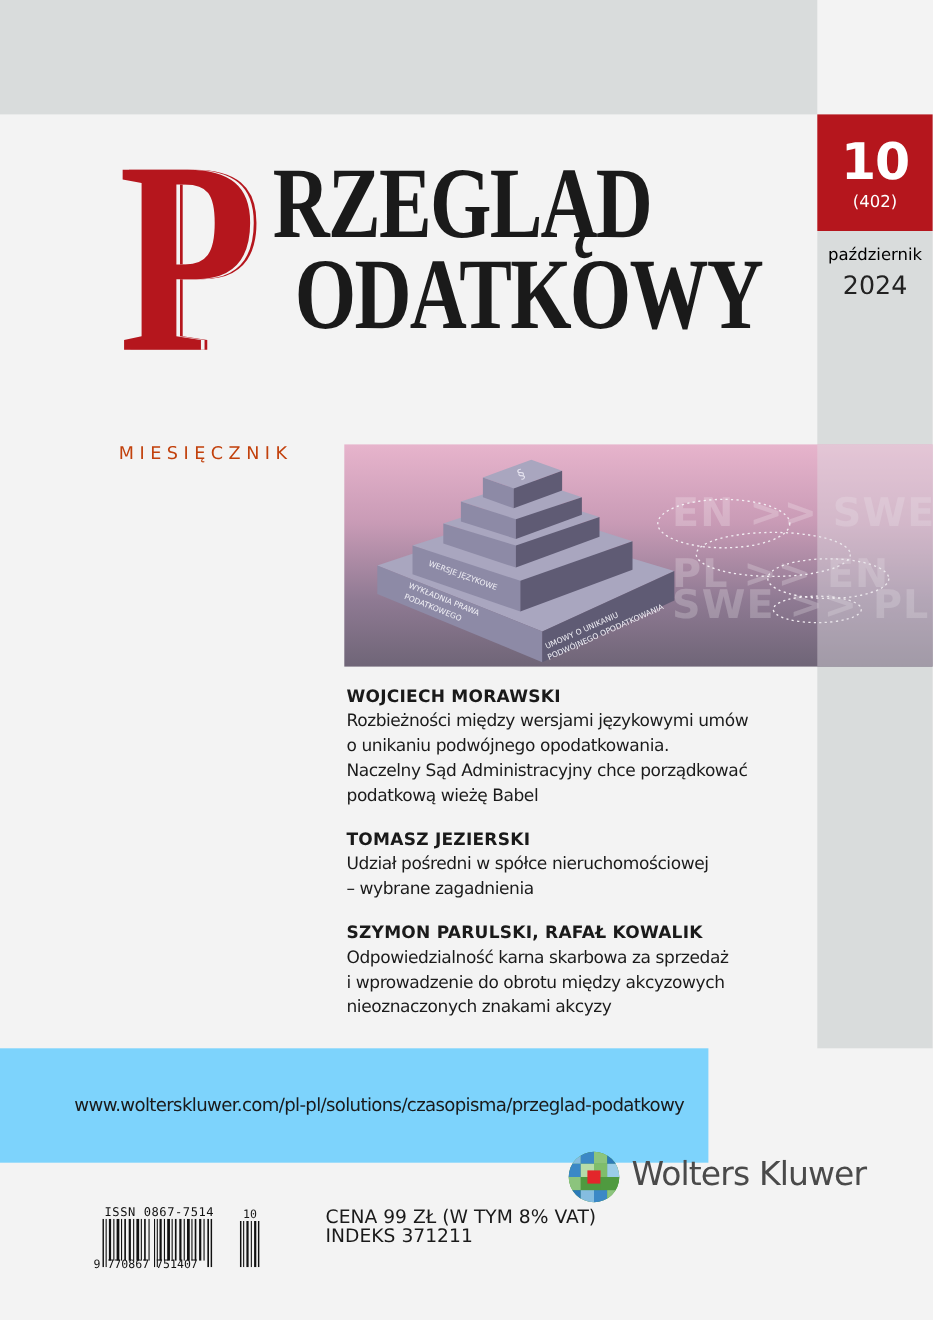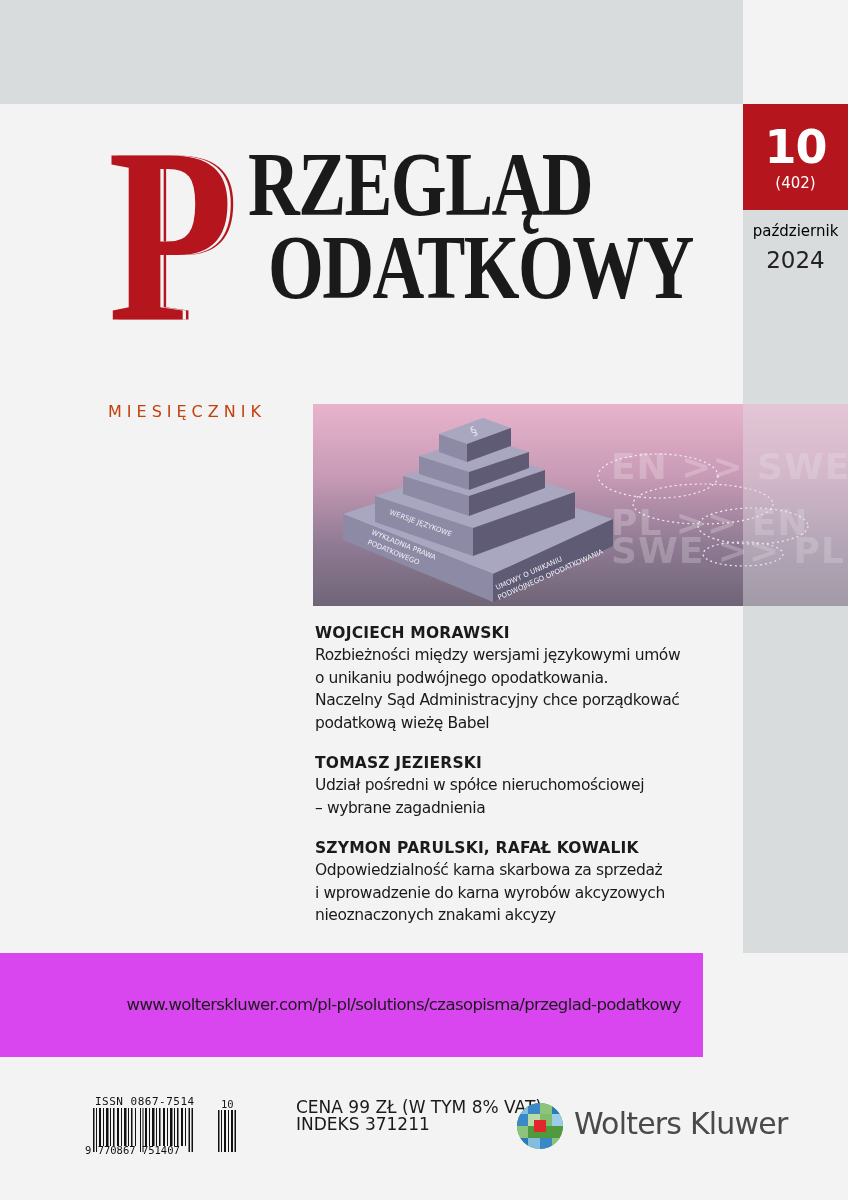--- a/index.html
+++ b/index.html
@@ -44,33 +44,33 @@
     background: linear-gradient(180deg, #e7b4cc 0%, #c99bb6 35%, #8f7a93 70%, #6f6577 100%);
   }
   .illustration .fade { position: absolute; left: 430px; top: 0; width: 105px; height: 202px; background: rgba(225,220,226,0.45); }
   .lang-text { position: absolute; font-family: "DejaVu Sans", sans-serif; font-size: 36px; font-weight: bold; color: rgba(255,255,255,0.22); line-height: 34px; white-space: nowrap; letter-spacing: 1px; }
 
   .articles { position: absolute; left: 315px; top: 622px; width: 420px; }
   .article { margin-bottom: 18px; }
   .author { font-family: "DejaVu Sans", sans-serif; font-weight: bold; font-size: 15.5px; line-height: 22px; color: #1a1a1a; letter-spacing: 0.2px; }
   .article-title { font-family: "DejaVu Sans", sans-serif; font-size: 15.5px; line-height: 22.5px; color: #1a1a1a; letter-spacing: -0.4px; }
 
-  .url-band { position: absolute; left: 0; top: 953px; width: 703px; height: 104px; background: #d946ef; }
+  .url-band { position: absolute; left: 0; top: 953px; width: 644px; height: 104px; background: #7dd3fc; }
   .url-text { position: absolute; right: 22px; top: 42px; font-family: "DejaVu Sans", sans-serif; font-size: 16.5px; letter-spacing: -0.6px; color: #1a1a1a; white-space: nowrap; }
 
   .barcode-area { position: absolute; left: 85px; top: 1098px; width: 140px; height: 62px; }
   .issn { position: absolute; left: 10px; top: -3px; font-family: "DejaVu Sans Mono", monospace; font-size: 11px; color: #111; letter-spacing: 0.5px; text-align: center; }
   .barcode-main { position: absolute; left: 8px; top: 10px; width: 100px; height: 44px; }
   .barcode-addon { position: absolute; left: 133px; top: 12px; width: 18px; height: 42px; }
   .ean { position: absolute; left: 0; top: 46px; font-family: "DejaVu Sans Mono", monospace; font-size: 10.5px; color: #111; background: transparent; }
   .addon-num { position: absolute; left: 136px; top: 0; font-family: "DejaVu Sans Mono", monospace; font-size: 10.5px; }
 
   .price-block { position: absolute; left: 296px; top: 1099px; font-size: 17px; line-height: 17px; color: #1a1a1a; }
 
-  .wk-logo { position: absolute; left: 516px; top: 1102px; width: 300px; height: 50px; }
+  .wk-logo { position: absolute; left: 516px; top: 1046px; width: 300px; height: 50px; }
   .wk-text { position: absolute; left: 58px; top: 4px; font-family: "DejaVu Sans", sans-serif; font-size: 30px; color: #4a4a4a; letter-spacing: -0.8px; white-space: nowrap; }
 </style>
 </head>
 <body>
 
 <div class="top-band"></div>
 <div class="right-col"></div>
 
 <div class="issue-badge">
   <span class="issue-number">10</span>
@@ -136,21 +136,21 @@
     <div class="article-title">podatkową wieżę Babel</div>
   </div>
   <div class="article">
     <div class="author">TOMASZ JEZIERSKI</div>
     <div class="article-title">Udział pośredni w spółce nieruchomościowej</div>
     <div class="article-title">– wybrane zagadnienia</div>
   </div>
   <div class="article">
     <div class="author">SZYMON PARULSKI, RAFAŁ KOWALIK</div>
     <div class="article-title">Odpowiedzialność karna skarbowa za sprzedaż</div>
-    <div class="article-title">i wprowadzenie do karna wyrobów akcyzowych</div>
+    <div class="article-title">i wprowadzenie do obrotu między akcyzowych</div>
     <div class="article-title">nieoznaczonych znakami akcyzy</div>
   </div>
 </div>
 
 <div class="url-band">
   <div class="url-text">www.wolterskluwer.com/pl-pl/solutions/czasopisma/przeglad-podatkowy</div>
 </div>
 
 <div class="barcode-area">
   <div class="issn">ISSN 0867-7514</div>

